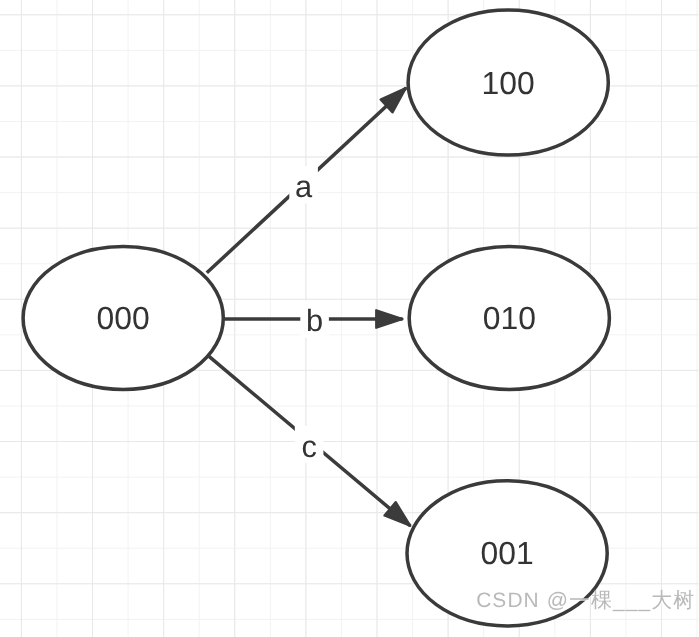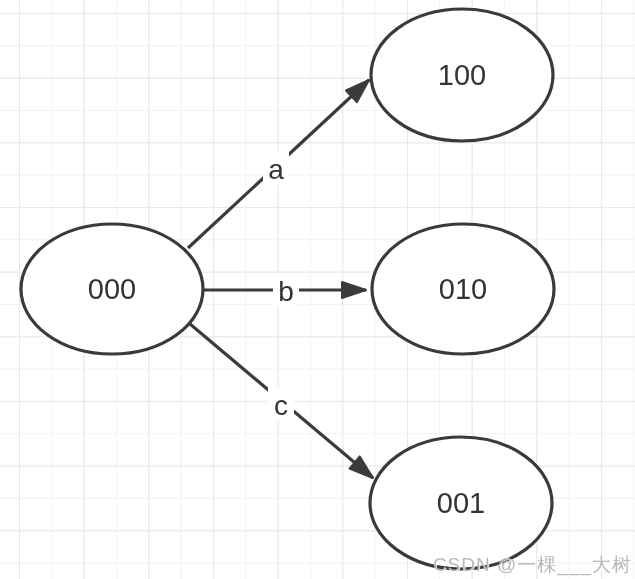--- a/index.html
+++ b/index.html
@@ -30,21 +30,21 @@
   .edge-label-bg { fill: #ffffff; }
   .edge-label {
     fill: #333333;
     font-family: "Liberation Sans", sans-serif;
     font-size: 28px;
     text-anchor: middle;
   }
   .watermark {
     position: absolute;
     right: 3px;
-    bottom: 1px;
+    bottom: 20px;
     font-size: 19px;
     letter-spacing: 1px;
     color: #b9b9b9;
     text-shadow: 1px 1px 0 rgba(255,255,255,0.8);
     white-space: nowrap;
     pointer-events: none;
   }
 </style>
 </head>
 <body>

